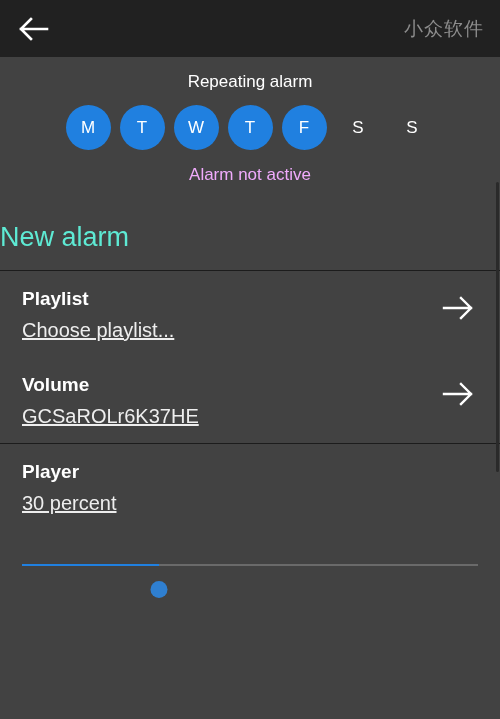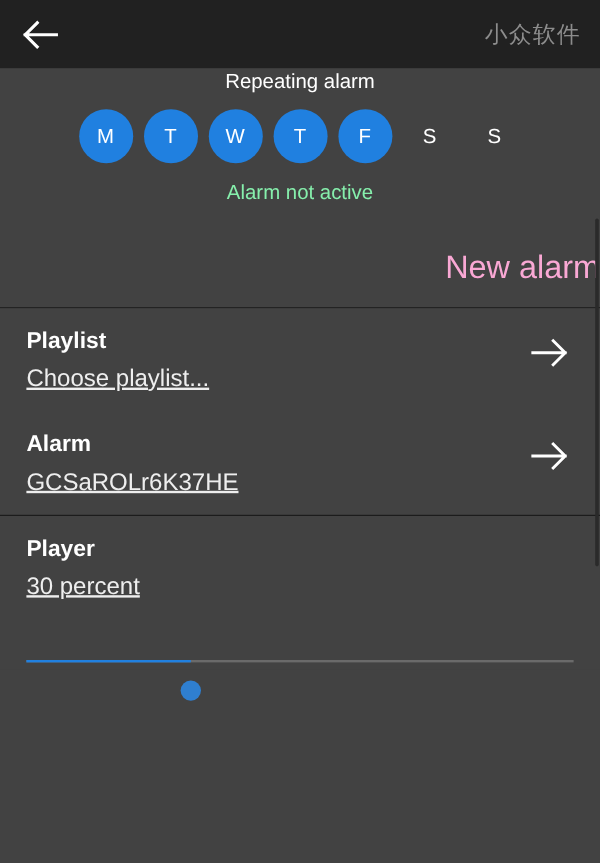--- a/index.html
+++ b/index.html
@@ -56,20 +56,21 @@
 
   
   .content {
     position: relative;
     background: #424242;
     height: 662px;
   }
 
   
   .alarm-head {
+    padding-top: 14px;
     padding-bottom: 16px;
     text-align: center;
   }
   .repeat-title {
     color: #ffffff;
     font-size: 17px;
     line-height: 22px;
     margin: 0 0 12px 0;
     font-weight: 400;
   }
@@ -90,32 +91,32 @@
     font-size: 17px;
     color: #ffffff;
     background: transparent;
     cursor: pointer;
     user-select: none;
   }
   .day.on {
     background: #2080e0;
   }
   .alarm-status {
-    color: #86efac;
+    color: #f0abfc;
     font-size: 17px;
     line-height: 22px;
     margin: 0;
   }
   .alarm-name {
-    color: #f9a8d4;
+    color: #5eead4;
     font-size: 27px;
     line-height: 34px;
     margin: 34px 0 0 0;
     font-weight: 400;
-    text-align: right;
+    text-align: left;
     cursor: pointer;
   }
 
   
   .divider {
     height: 1px;
     background: #1c1c1c;
     box-shadow: 0 1px 0 0 #4a4a4a;
   }
   .section {
@@ -239,21 +240,21 @@
         <p class="row-title">Playlist</p>
         <p class="row-sub">Choose playlist...</p>
         <span class="row-arrow">
           <svg width="38" height="30" viewBox="0 0 38 30" aria-hidden="true">
             <path d="M6 15 L33 15 M23 5 L33 15 L23 25" stroke="#ffffff" stroke-width="2.4" fill="none" stroke-linecap="square" stroke-linejoin="miter"></path>
           </svg>
         </span>
       </div>
 
       <div class="row">
-        <p class="row-title">Alarm</p>
+        <p class="row-title">Volume</p>
         <p class="row-sub">GCSaROLr6K37HE</p>
         <span class="row-arrow">
           <svg width="38" height="30" viewBox="0 0 38 30" aria-hidden="true">
             <path d="M6 15 L33 15 M23 5 L33 15 L23 25" stroke="#ffffff" stroke-width="2.4" fill="none" stroke-linecap="square" stroke-linejoin="miter"></path>
           </svg>
         </span>
       </div>
 
     </div>
 

